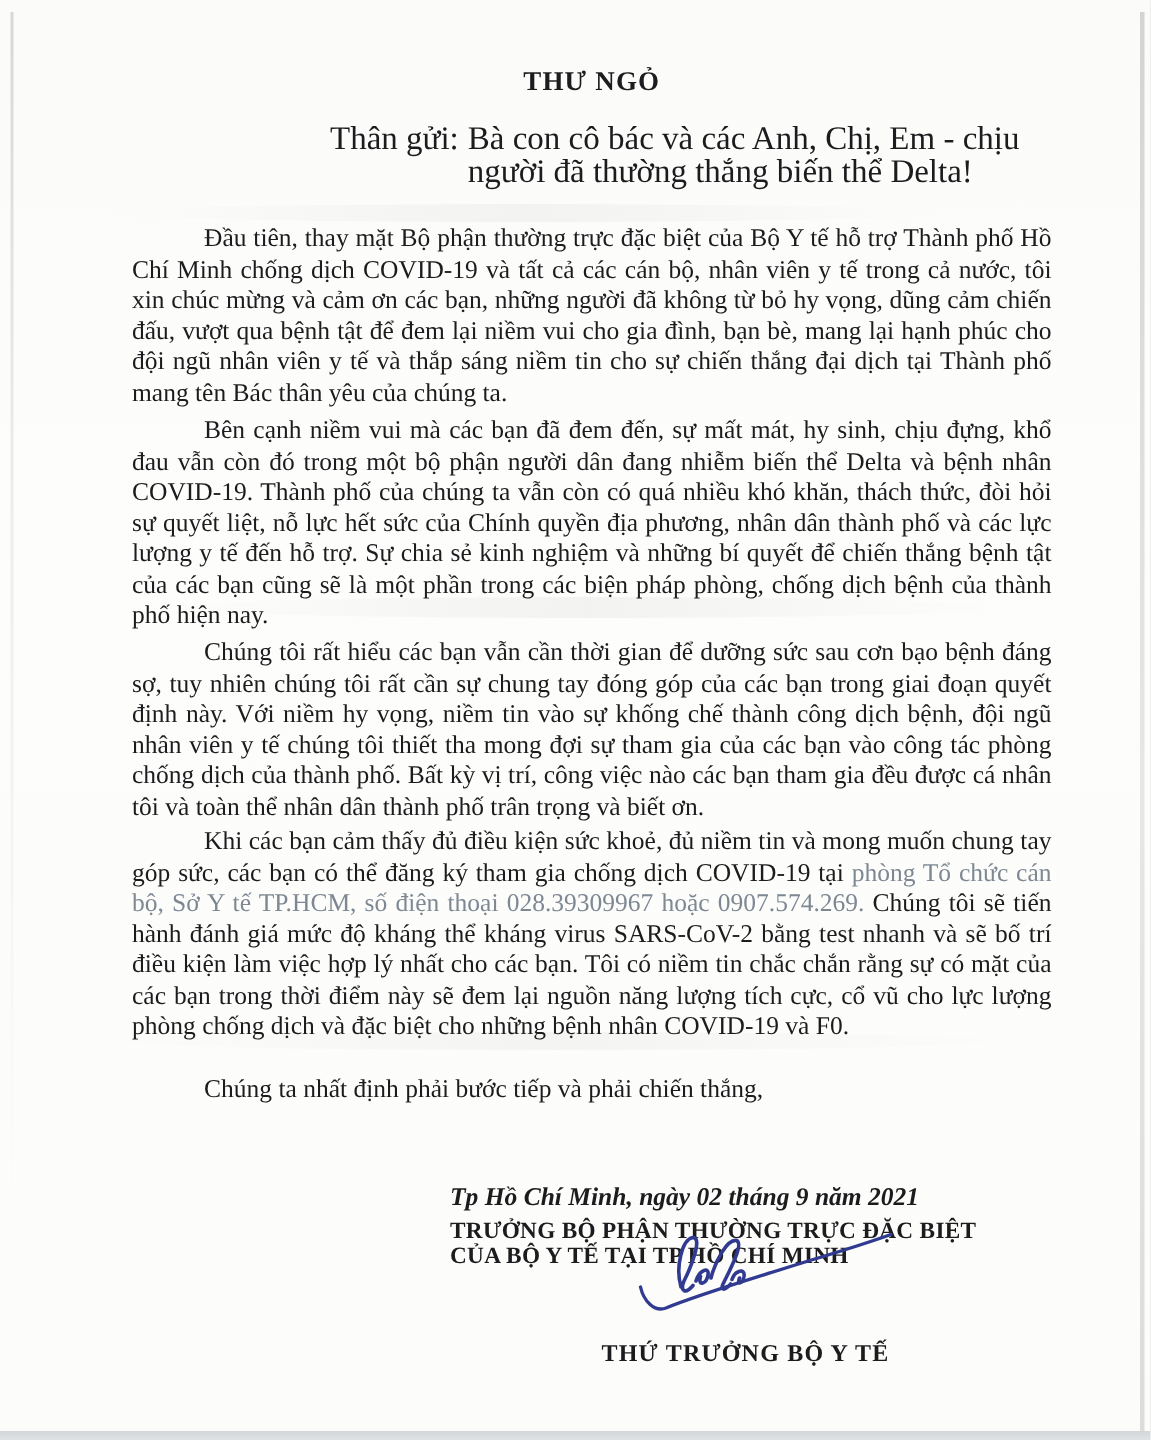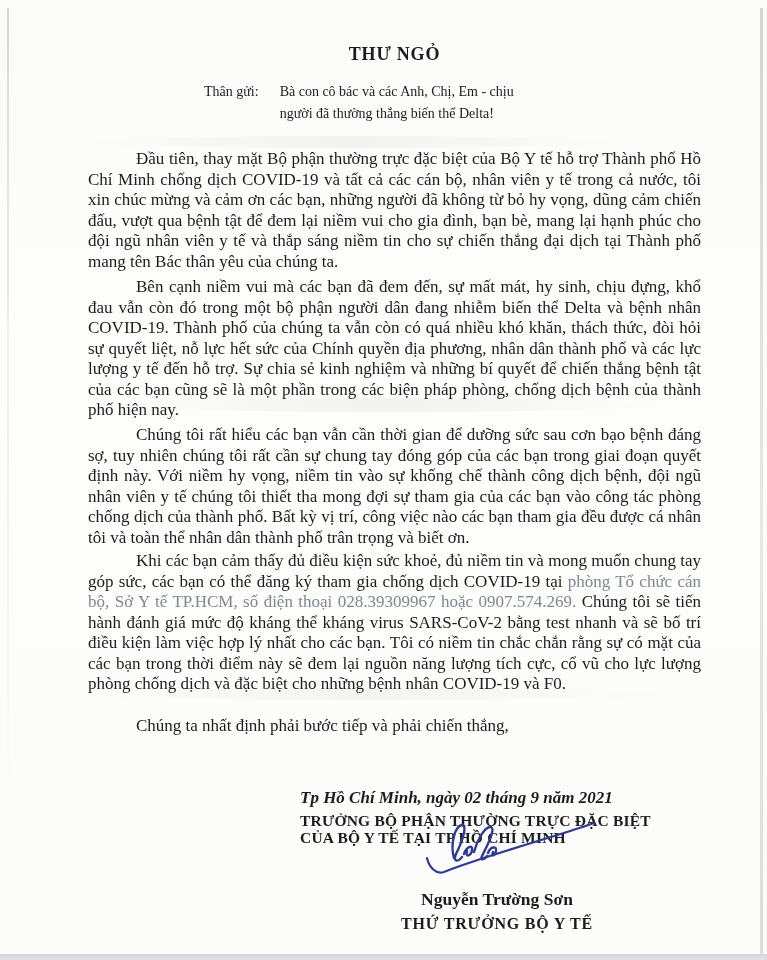--- a/index.html
+++ b/index.html
@@ -21,22 +21,22 @@
   .streak{position:absolute;pointer-events:none;border-radius:50%;}
   .s1{top:136px;left:70px;width:560px;height:12px;
       background:linear-gradient(90deg,transparent,rgba(186,186,184,.14),transparent);}
   .s2{top:398px;left:110px;width:560px;height:14px;
       background:linear-gradient(90deg,transparent,rgba(186,186,184,.16),transparent);}
   .s3{top:688px;left:60px;width:620px;height:12px;
       background:linear-gradient(90deg,transparent,rgba(186,186,184,.13),transparent);}
 
   .title{position:absolute;top:44px;left:88px;width:613px;margin:0;
     text-align:center;font-size:18px;font-weight:bold;letter-spacing:.8px;}
-  .salutation{position:absolute;top:81px;left:204px;display:flex;gap:21px;
-    font-size:14px;line-height:22px;}
+  .salutation{position:absolute;top:81px;left:220px;display:flex;gap:6px;
+    font-size:22px;line-height:22px;}
   .sal-label{white-space:nowrap;}
   .body-p{position:absolute;left:88px;width:613px;margin:0;
     font-size:17px;line-height:20.5px;text-align:justify;text-indent:48px;}
   .p1{top:149px;} .p2{top:277px;} .p3{top:425px;} .p4{top:551px;}
   .muted{color:#7e8893;}
   .closing{position:absolute;left:136px;margin:0;font-size:17px;}
   .c1{top:716px;font-family:Liberation Serif, serif;} .c2{top:734px;}
   .sig-block{position:absolute;top:788px;left:300px;width:394px;text-align:left;}
   .place-date{font-size:17px;font-weight:bold;font-style:italic;margin-bottom:4px;white-space:nowrap;}
   .authority{font-size:15.5px;font-weight:bold;line-height:17px;letter-spacing:.2px;white-space:nowrap;}
@@ -84,17 +84,16 @@
 
   <svg class="signature-svg" width="185" height="64" viewBox="0 0 185 64" fill="none">
     <path d="M44 42 C 40 28, 45 10, 52 9 C 58 9, 52 26, 46 38 C 43 45, 47 47, 52 41
              M54 38 C 56 31, 63 28, 62 34 C 61 40, 55 42, 57 35
              M64 36 C 67 24, 75 10, 81 11 C 86 13, 77 30, 72 40 C 70 44, 73 45, 77 40
              M78 37 C 80 31, 87 29, 86 35 C 85 40, 81 41, 83 36" stroke="#2f3a90" stroke-width="2.4" stroke-linecap="round" stroke-linejoin="round"></path>
     <path d="M17 42 C 19 51, 26 59, 34 56 C 46 51, 92 36, 131 24 C 151 18, 170 12, 184 7" stroke="#2f3a90" stroke-width="2.2" stroke-linecap="round"></path>
   </svg>
 
   <div class="name-block">
-    <div class="sig-name">Nguyễn Trường Sơn</div>
     <div class="sig-role">THỨ TRƯỞNG BỘ Y TẾ</div>
   </div>
 
 </div>
 
 </body></html>

